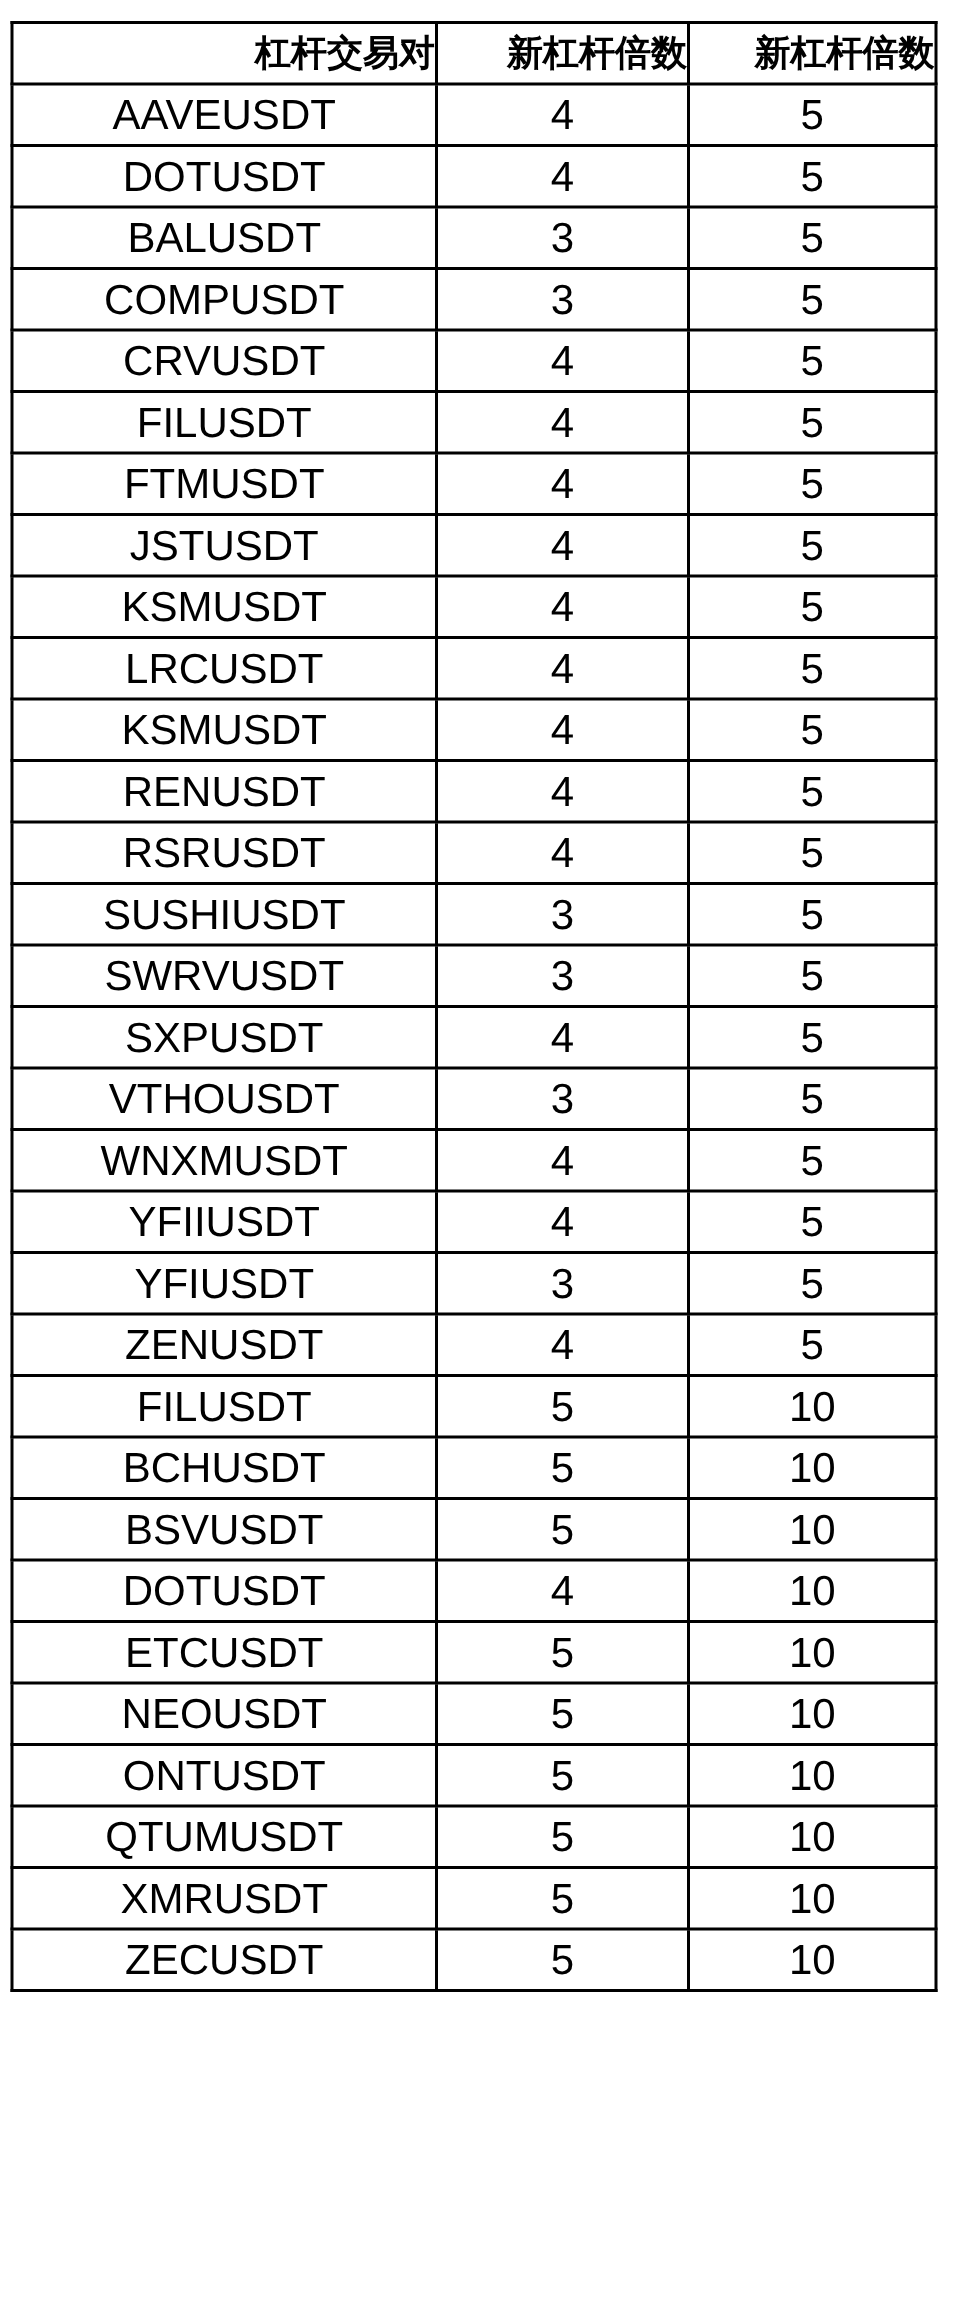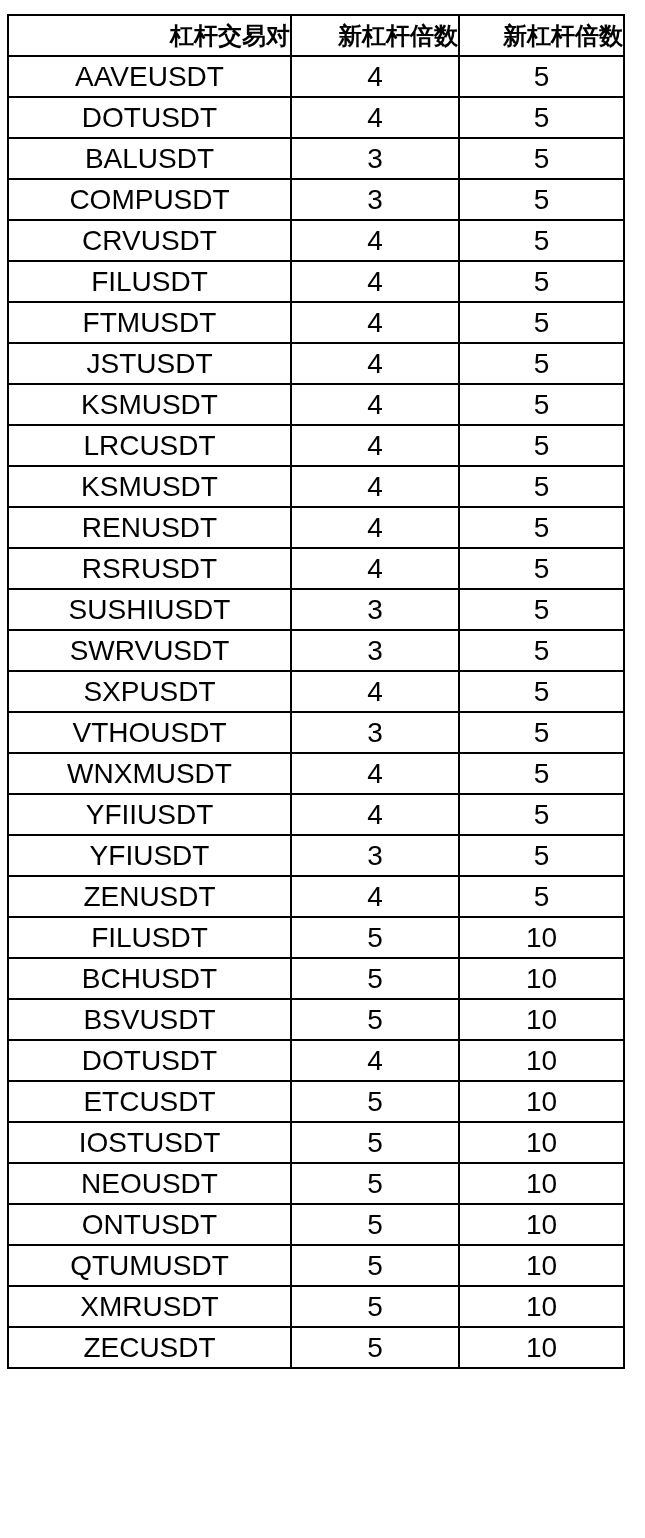--- a/index.html
+++ b/index.html
@@ -218,25 +218,20 @@
     <td>4</td>
     <td>10</td>
   </tr>
 
   <tr>
     <td>ETCUSDT</td>
     <td>5</td>
     <td>10</td>
   </tr>
 
-  <tr>
-    <td>IOSTUSDT</td>
-    <td>5</td>
-    <td>10</td>
-  </tr>
 
   <tr>
     <td>NEOUSDT</td>
     <td>5</td>
     <td>10</td>
   </tr>
 
   <tr>
     <td>ONTUSDT</td>
     <td>5</td>

